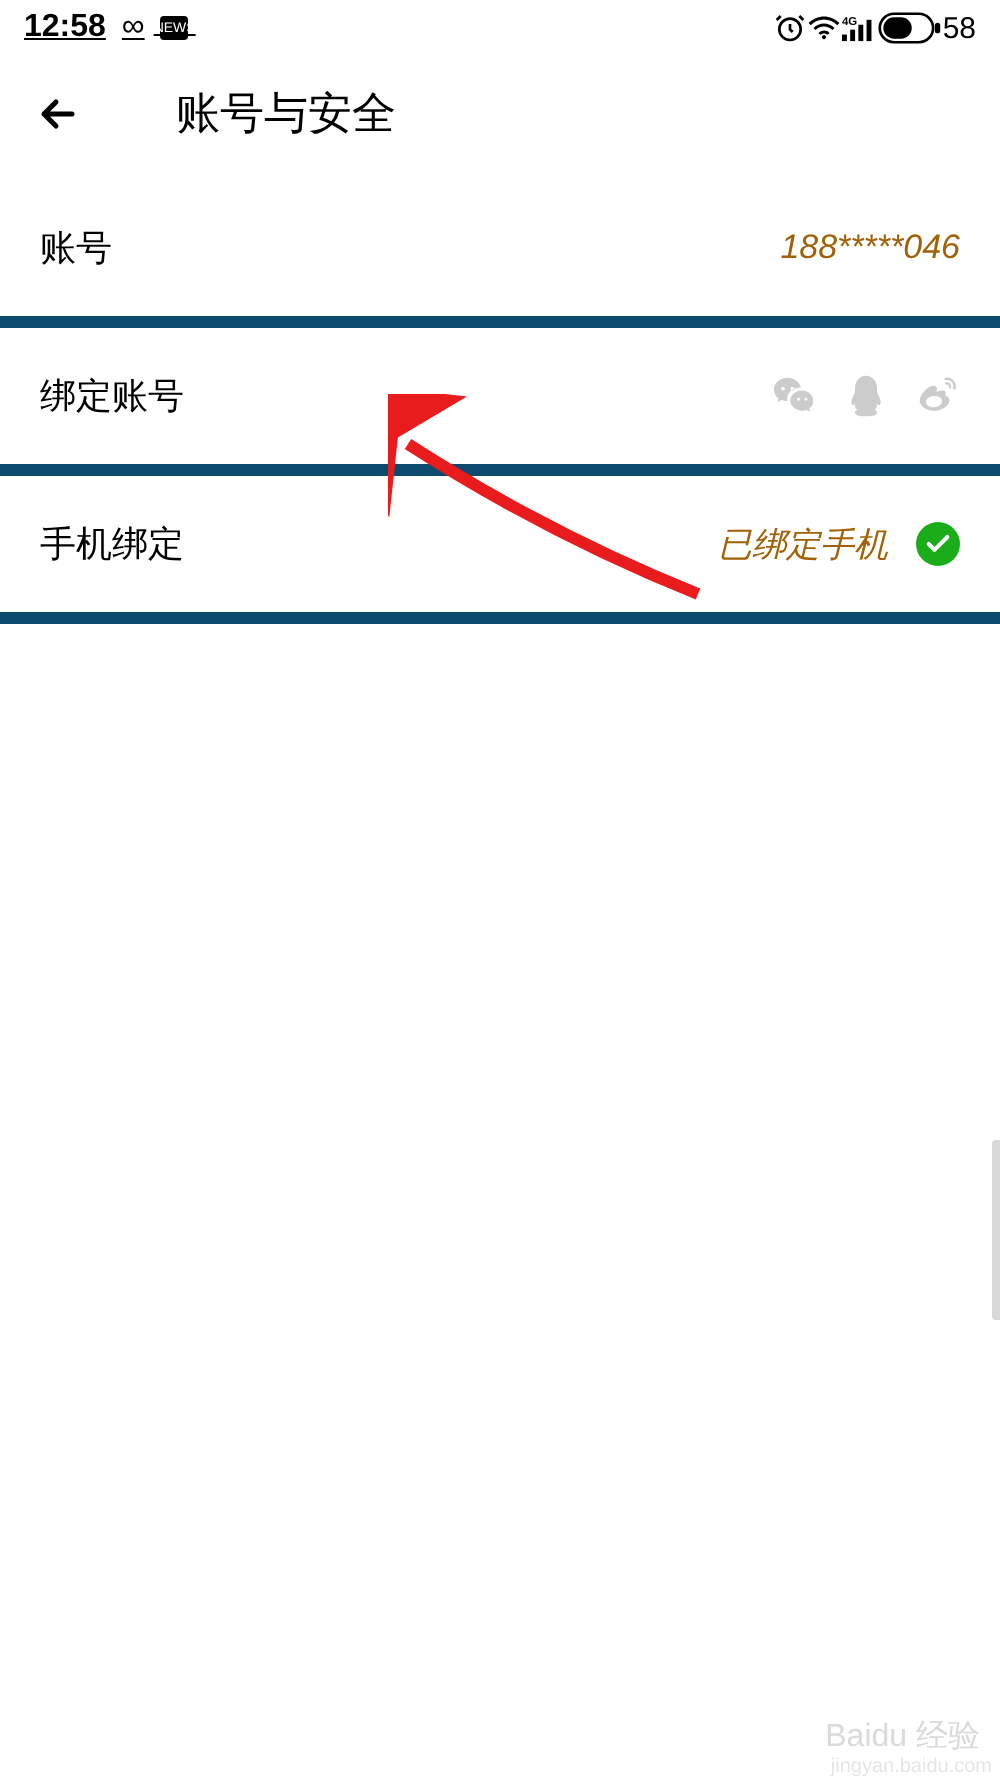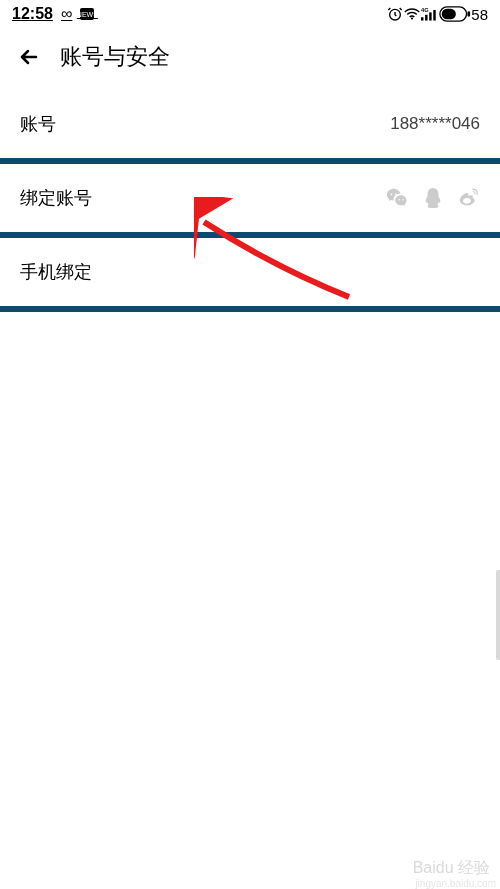--- a/index.html
+++ b/index.html
@@ -48,37 +48,39 @@
       height: 26px;
       display: flex;
       align-items: center;
       justify-content: center;
       cursor: pointer;
     }
     .page-title {
       font-size: 22px;
       font-weight: 500;
       color: #000;
+      margin-left: 28px;
     }
     .settings-list { padding: 0; }
     .list-item {
       display: flex;
       justify-content: space-between;
       align-items: center;
       padding: 22px 20px;
       border-bottom: 6px solid #0c4a6e;
       cursor: pointer;
     }
     .item-label {
       font-size: 18px;
       color: #000;
     }
     .item-value {
       font-size: 17px;
-      color: #404040;
+      color: #a16207;
+      font-style: italic;
     }
     .item-right {
       display: flex;
       align-items: center;
       gap: 14px;
     }
     .social-icons { display: flex; gap: 14px; align-items: center; }
     .social-icon {
       width: 22px;
       height: 22px;
@@ -193,20 +195,28 @@
         </svg>
       <svg class="social-icon" viewBox="0 0 24 24">
           <path d="M10 20c-4.4 0-8-2.5-8-5.6 0-1.6 1-3.5 2.8-5.3C7.1 6.8 9.8 5.7 11 7c.5.5.5 1.4.2 2.4-.2.5.5.2.5.2 2-.8 3.7-.9 4.3.1.3.5.3 1.2-.1 2 0 .3.1.2.3.2 1 .3 2 1.1 2 2.5 0 2.8-4 5.6-8.2 5.6zm-.5-8c-2.4.2-4.2 1.8-4 3.5.2 1.7 2.3 2.9 4.7 2.6 2.4-.2 4.2-1.8 4-3.5-.2-1.7-2.3-2.9-4.7-2.6zm11-8.5c-1.2-1.3-2.9-1.8-4.5-1.5-.4.1-.6.4-.5.8.1.4.4.6.8.5 1.1-.2 2.3.1 3.2 1 .8.9 1 2.1.7 3.2-.1.4.1.8.5.9.4.1.8-.1.9-.5.4-1.6 0-3.3-1.1-4.4zm-2 1.8c-.6-.6-1.4-.9-2.2-.7-.3.1-.5.4-.4.7.1.3.4.5.7.4.4-.1.8 0 1.1.4.3.3.4.8.3 1.2-.1.3.1.6.4.7.3.1.6-.1.7-.4.2-.8 0-1.6-.6-2.3z"></path>
         </svg>
     </div>
   </div>
 
 
   <div class="list-item">
     <span class="item-label">手机绑定</span>
+    <div class="item-right">
+      <span class="item-value">已绑定手机</span>
+      <span class="check-badge">
+        <svg width="14" height="14" viewBox="0 0 24 24" fill="none" stroke="#fff" stroke-width="3.5" stroke-linecap="round" stroke-linejoin="round">
+            <polyline points="20 6 9 17 4 12"></polyline>
+          </svg>
+      </span>
+    </div>
   </div>
 
 
 </div>
 
 <svg class="arrow-annotation" viewBox="0 0 160 110">
   <defs>
     <marker id="ah" markerWidth="12" markerHeight="12" refX="2" refY="6" orient="auto">
       <path d="M0,0 L12,6 L0,12 L3,6 z" fill="#e81c1c"></path>
     </marker>

